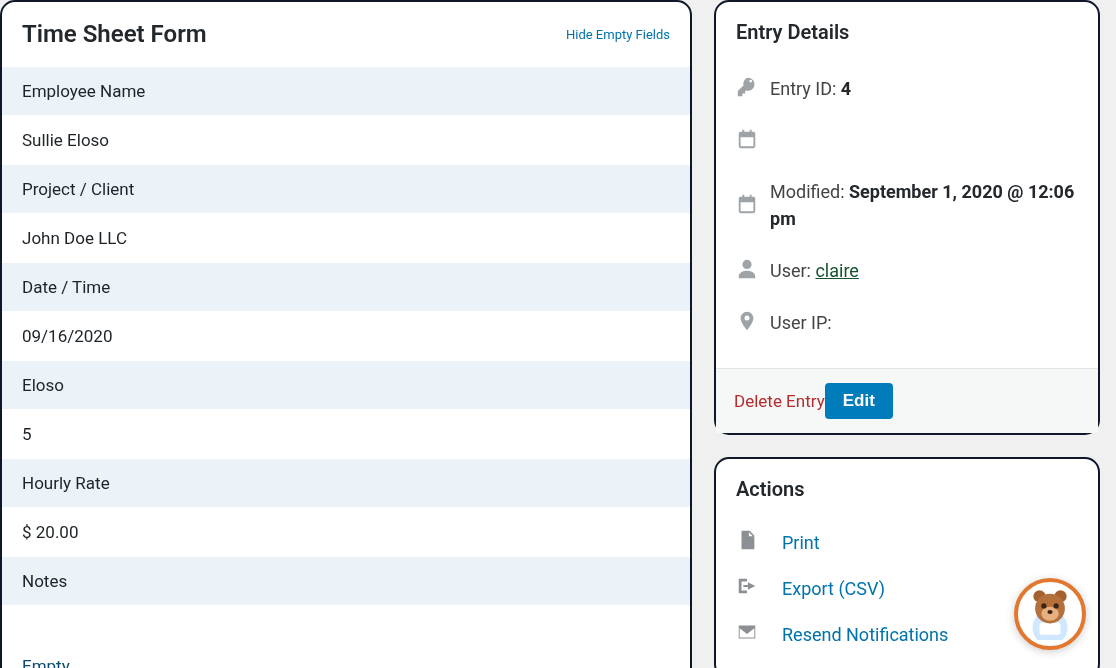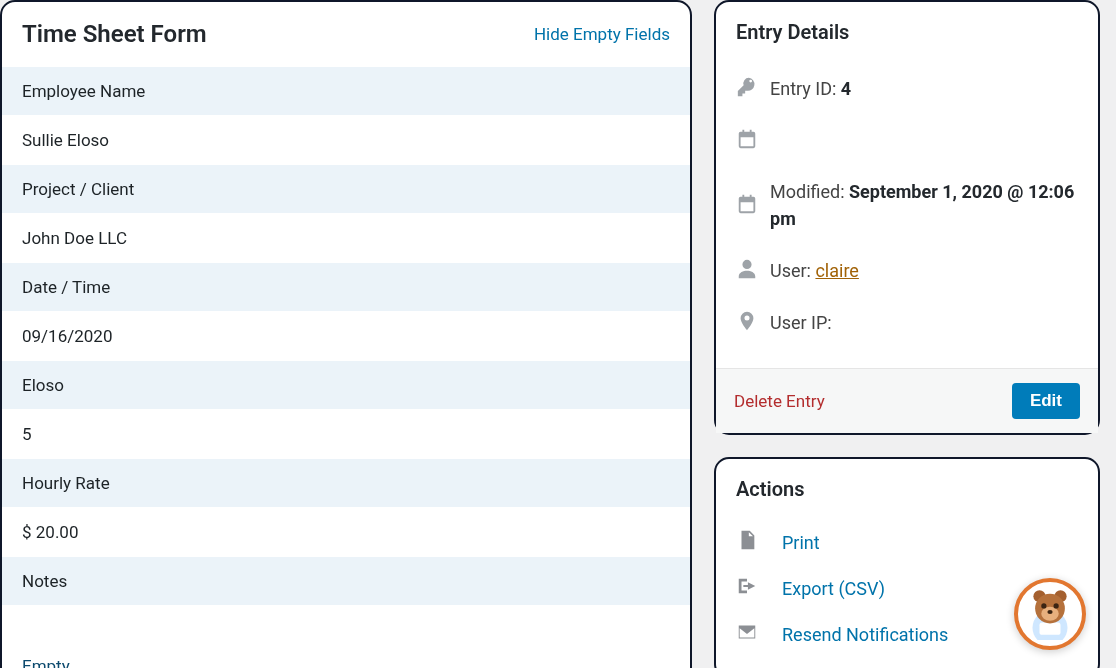--- a/index.html
+++ b/index.html
@@ -40,21 +40,21 @@
   }
   .side-title {
     font-size: 20px;
     font-weight: 600;
     color: #23282d;
     margin:0;
     padding: 18px 20px 8px 20px;
   }
   .hide-link {
     color: #0073aa;
-    font-size: 17px;
+    font-size: 13px;
   }
   .field-row {
     padding: 14px 20px;
     font-size: 17px;
     border-top: 1px solid #fff;
   }
   .field-label {
     background: #ebf3f9;
     font-weight: 400;
   }
@@ -67,26 +67,26 @@
     display: flex;
     align-items: center;
     gap: 12px;
     padding: 12px 0;
     font-size: 18px;
     color: #444;
   }
   .meta-row .icon { width: 22px; flex:none; color: #9ea3a8; margin-top:2px; }
   .meta-text { line-height: 1.5; }
   .meta-text b { color: #23282d; }
-  .meta-text a { color: #a16207; }
+  .meta-text a { color: #14532d; }
   .side-actions-bar {
     border-top: 1px solid #e5e5e5;
     background: #f6f7f7;
     padding: 14px 18px;
-    display:flex; align-items:center; justify-content:space-between;
+    display:flex; align-items:center; 
   }
   .danger-link { color: #b32d2e; font-size:17px; }
   .btn-primary {
     background: #007cba;
     color: #fff;
     border: none;
     border-radius: 4px;
     padding: 8px 18px;
     font-size: 17px;
     font-weight: 700;

